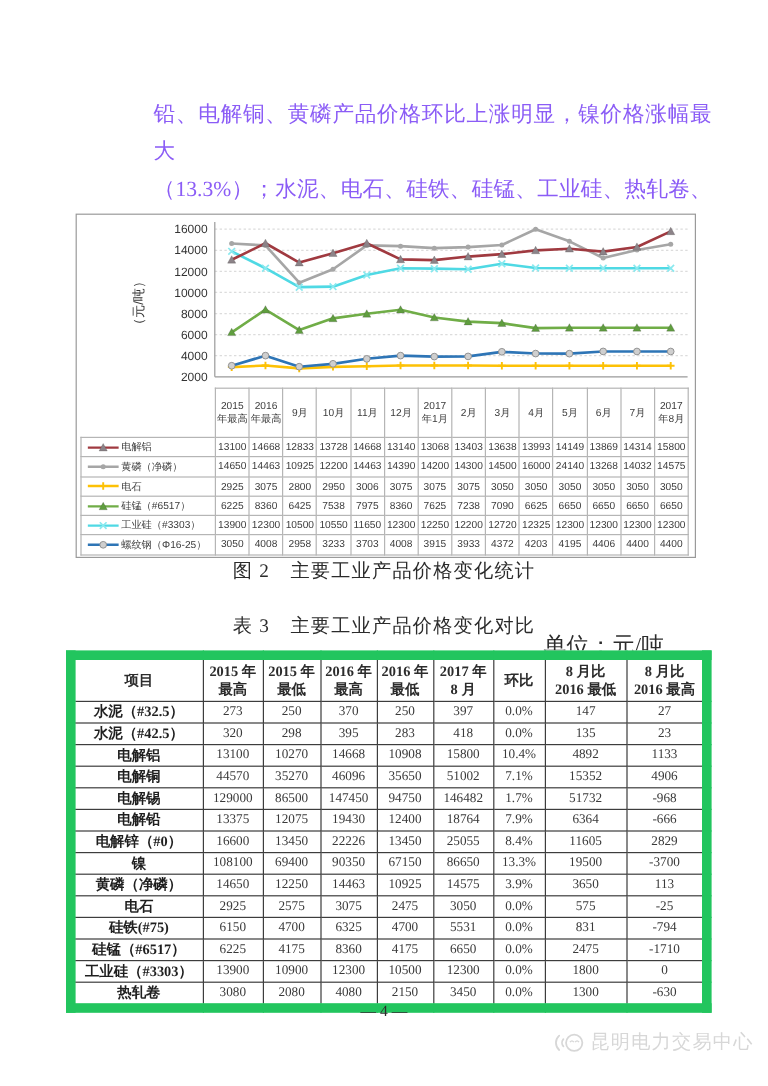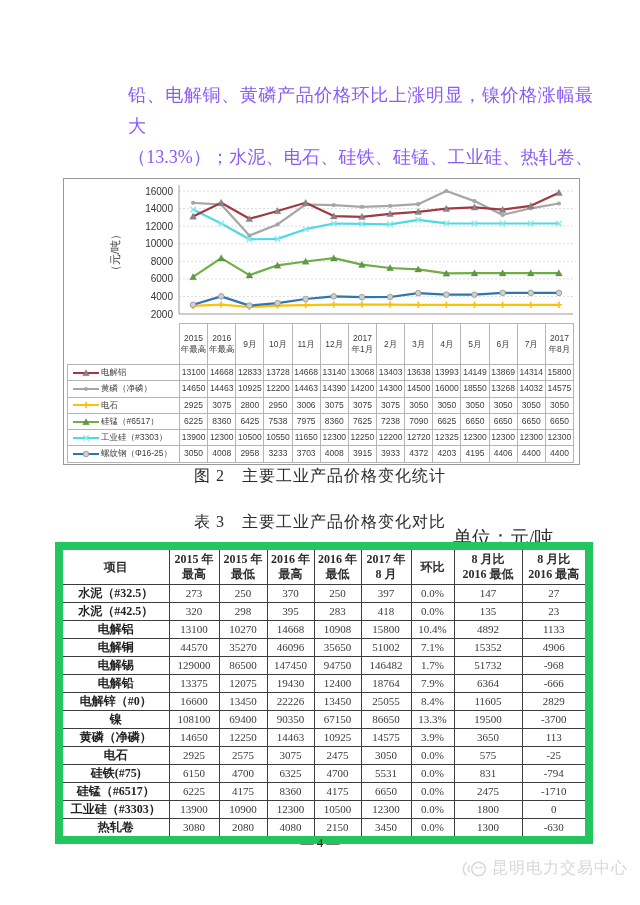--- a/index.html
+++ b/index.html
@@ -236,21 +236,21 @@
           <td>14650</td>
           <td>14463</td>
           <td>10925</td>
           <td>12200</td>
           <td>14463</td>
           <td>14390</td>
           <td>14200</td>
           <td>14300</td>
           <td>14500</td>
           <td>16000</td>
-          <td>18550</td>
+          <td>24140</td>
           <td>13268</td>
           <td>14032</td>
           <td>14575</td>
         </tr>
         <tr>
           <td class="legend-cell"><svg width="26" height="10">
               <line x1="0" y1="5" x2="26" y2="5" stroke="#fdc105" stroke-width="2"></line>
               <path d="M9.8,5H16.2M13,1.7999999999999998V8.2" stroke="#fdc105" stroke-width="1.6" fill="none"></path>
             </svg><span>电石</span></td>
           <td>2925</td>

